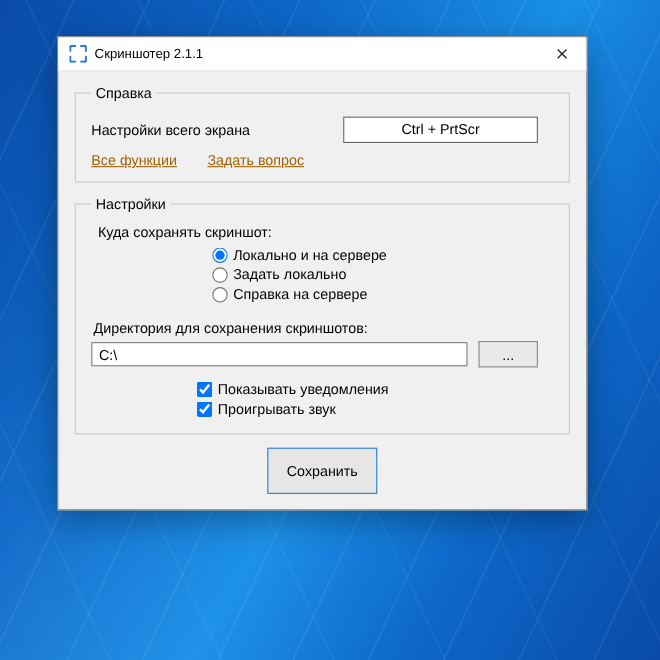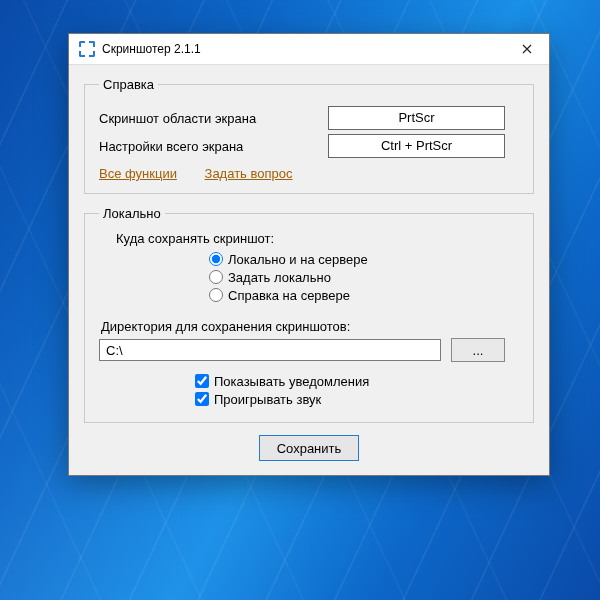--- a/index.html
+++ b/index.html
@@ -3,79 +3,75 @@
 <meta charset="utf-8">
 <style>
 html,body{margin:0;padding:0;width:600px;height:600px;overflow:hidden;font-family:"Segoe UI",Tahoma,sans-serif;font-size:13px;color:#000}
 .desktop{width:600px;height:600px;position:relative;background:
  radial-gradient(circle at 0% 100%,rgba(255,255,255,.05),transparent 40%),
  linear-gradient(120deg,#0a4aa8 0%,#0d68c9 30%,#1a90e8 55%,#0d68c9 75%,#0a4aa8 100%)}
 .desktop::before{content:"";position:absolute;inset:0;background:
  repeating-linear-gradient(115deg,rgba(255,255,255,0) 0 60px,rgba(255,255,255,.06) 60px 62px),
  repeating-linear-gradient(65deg,rgba(255,255,255,0) 0 90px,rgba(255,255,255,.04) 90px 92px);
  pointer-events:none}
-.window{position:absolute;left:68px;top:33px;width:480px;background:#f0f0f0;border:1px solid #777;box-shadow:0 8px 30px rgba(0,0,0,.35)}
+.window{position:absolute;left:52px;top:33px;width:480px;background:#f0f0f0;border:1px solid #777;box-shadow:0 8px 30px rgba(0,0,0,.35)}
 .titlebar{display:flex;align-items:center;height:30px;background:#fff;border-bottom:1px solid #ddd}
 .titlebar .icon{width:16px;height:16px;margin:0 7px 0 10px;border:2px dashed #2a7ad4;border-radius:2px;box-sizing:border-box}
 .titlebar .title{flex:1;font-size:12px;color:#000}
 .titlebar .close{width:45px;height:30px;display:flex;align-items:center;justify-content:center;font-size:15px;color:#222;cursor:default}
 .body{padding:12px 15px 14px 15px}
 fieldset{border:1px solid #c9c9c9;margin:0 0 12px 0;padding:10px 28px 12px 14px}
 legend{padding:0 4px;color:#000;font-size:13px}
 .row{display:flex;align-items:center;margin:4px 0}
 .row .lbl{flex:1}
 .keybox{width:175px;height:22px;border:1px solid #666;background:#fff;text-align:center;line-height:22px;font-size:13px}
 .links{margin-top:8px}
 .links a{color:#a16207;text-decoration:underline;margin-right:24px;font-size:13px;cursor:pointer}
-.settings-label{margin:0 0 6px 17px}
+.settings-label{margin:0 0 6px 6px}
 .radio-group{margin-left:110px}
-.radio-line,.check-line{display:flex;margin:3px 0;gap:5px}
+.radio-line,.check-line{display:flex;align-items:center;margin:3px 0;gap:5px}
 input[type=radio],input[type=checkbox]{margin:0;width:14px;height:14px}
 .dir-label{margin:16px 0 4px 2px}
 .dir-row{display:flex;gap:10px;align-items:center}
 .dir-input{flex:1;height:22px;border:1px solid #7a7a7a;background:#fff;padding:0 6px;font-family:inherit;font-size:13px;box-sizing:border-box}
 .browse-btn{width:54px;height:24px;border:1px solid #888;background:#e9e9e9;font-size:13px;cursor:default}
 .checks{margin:12px 0 0 96px}
 .save-row{text-align:center;margin-top:4px}
-.save-btn{min-width:100px;height:26px;border:1px solid #2a7ad4;background:#e6e6e6;font-family:inherit;font-size:13px;padding:0 16px;cursor:default}
+.save-btn{min-width:100px;height:42px;border:1px solid #2a7ad4;background:#e6e6e6;font-family:inherit;font-size:13px;padding:0 16px;cursor:default}
 </style>
 </head>
 <body>
 
 <div class="desktop">
   <div class="window">
     <div class="titlebar">
       <div class="icon"></div>
       <div class="title">Скриншотер 2.1.1</div>
       <div class="close">
         <svg width="10" height="10" viewBox="0 0 10 10">
             <path d="M1 1 L9 9 M9 1 L1 9" stroke="currentColor" stroke-width="1.2" fill="none"></path>
           </svg>
       </div>
     </div>
     <div class="body">
 
       <fieldset>
         <legend>Справка</legend>
         <div class="row">
-          <div class="lbl">Скриншот области экрана</div>
-          <div class="keybox">PrtScr</div>
-        </div>
-        <div class="row">
           <div class="lbl">Настройки всего экрана</div>
           <div class="keybox">Ctrl + PrtScr</div>
         </div>
         <div class="links">
           <a>Все функции</a>
           <a>Задать вопрос</a>
         </div>
       </fieldset>
 
       <fieldset>
-        <legend>Локально</legend>
+        <legend>Настройки</legend>
 
         <div class="settings-label">Куда сохранять скриншот:</div>
         <div class="radio-group">
           <label class="radio-line">
             <input type="radio" name="savewhere" checked="" style="">
             <span>Локально и на сервере</span>
           </label>
           <label class="radio-line">
             <input type="radio" name="savewhere" style="">
             <span>Задать локально</span>

